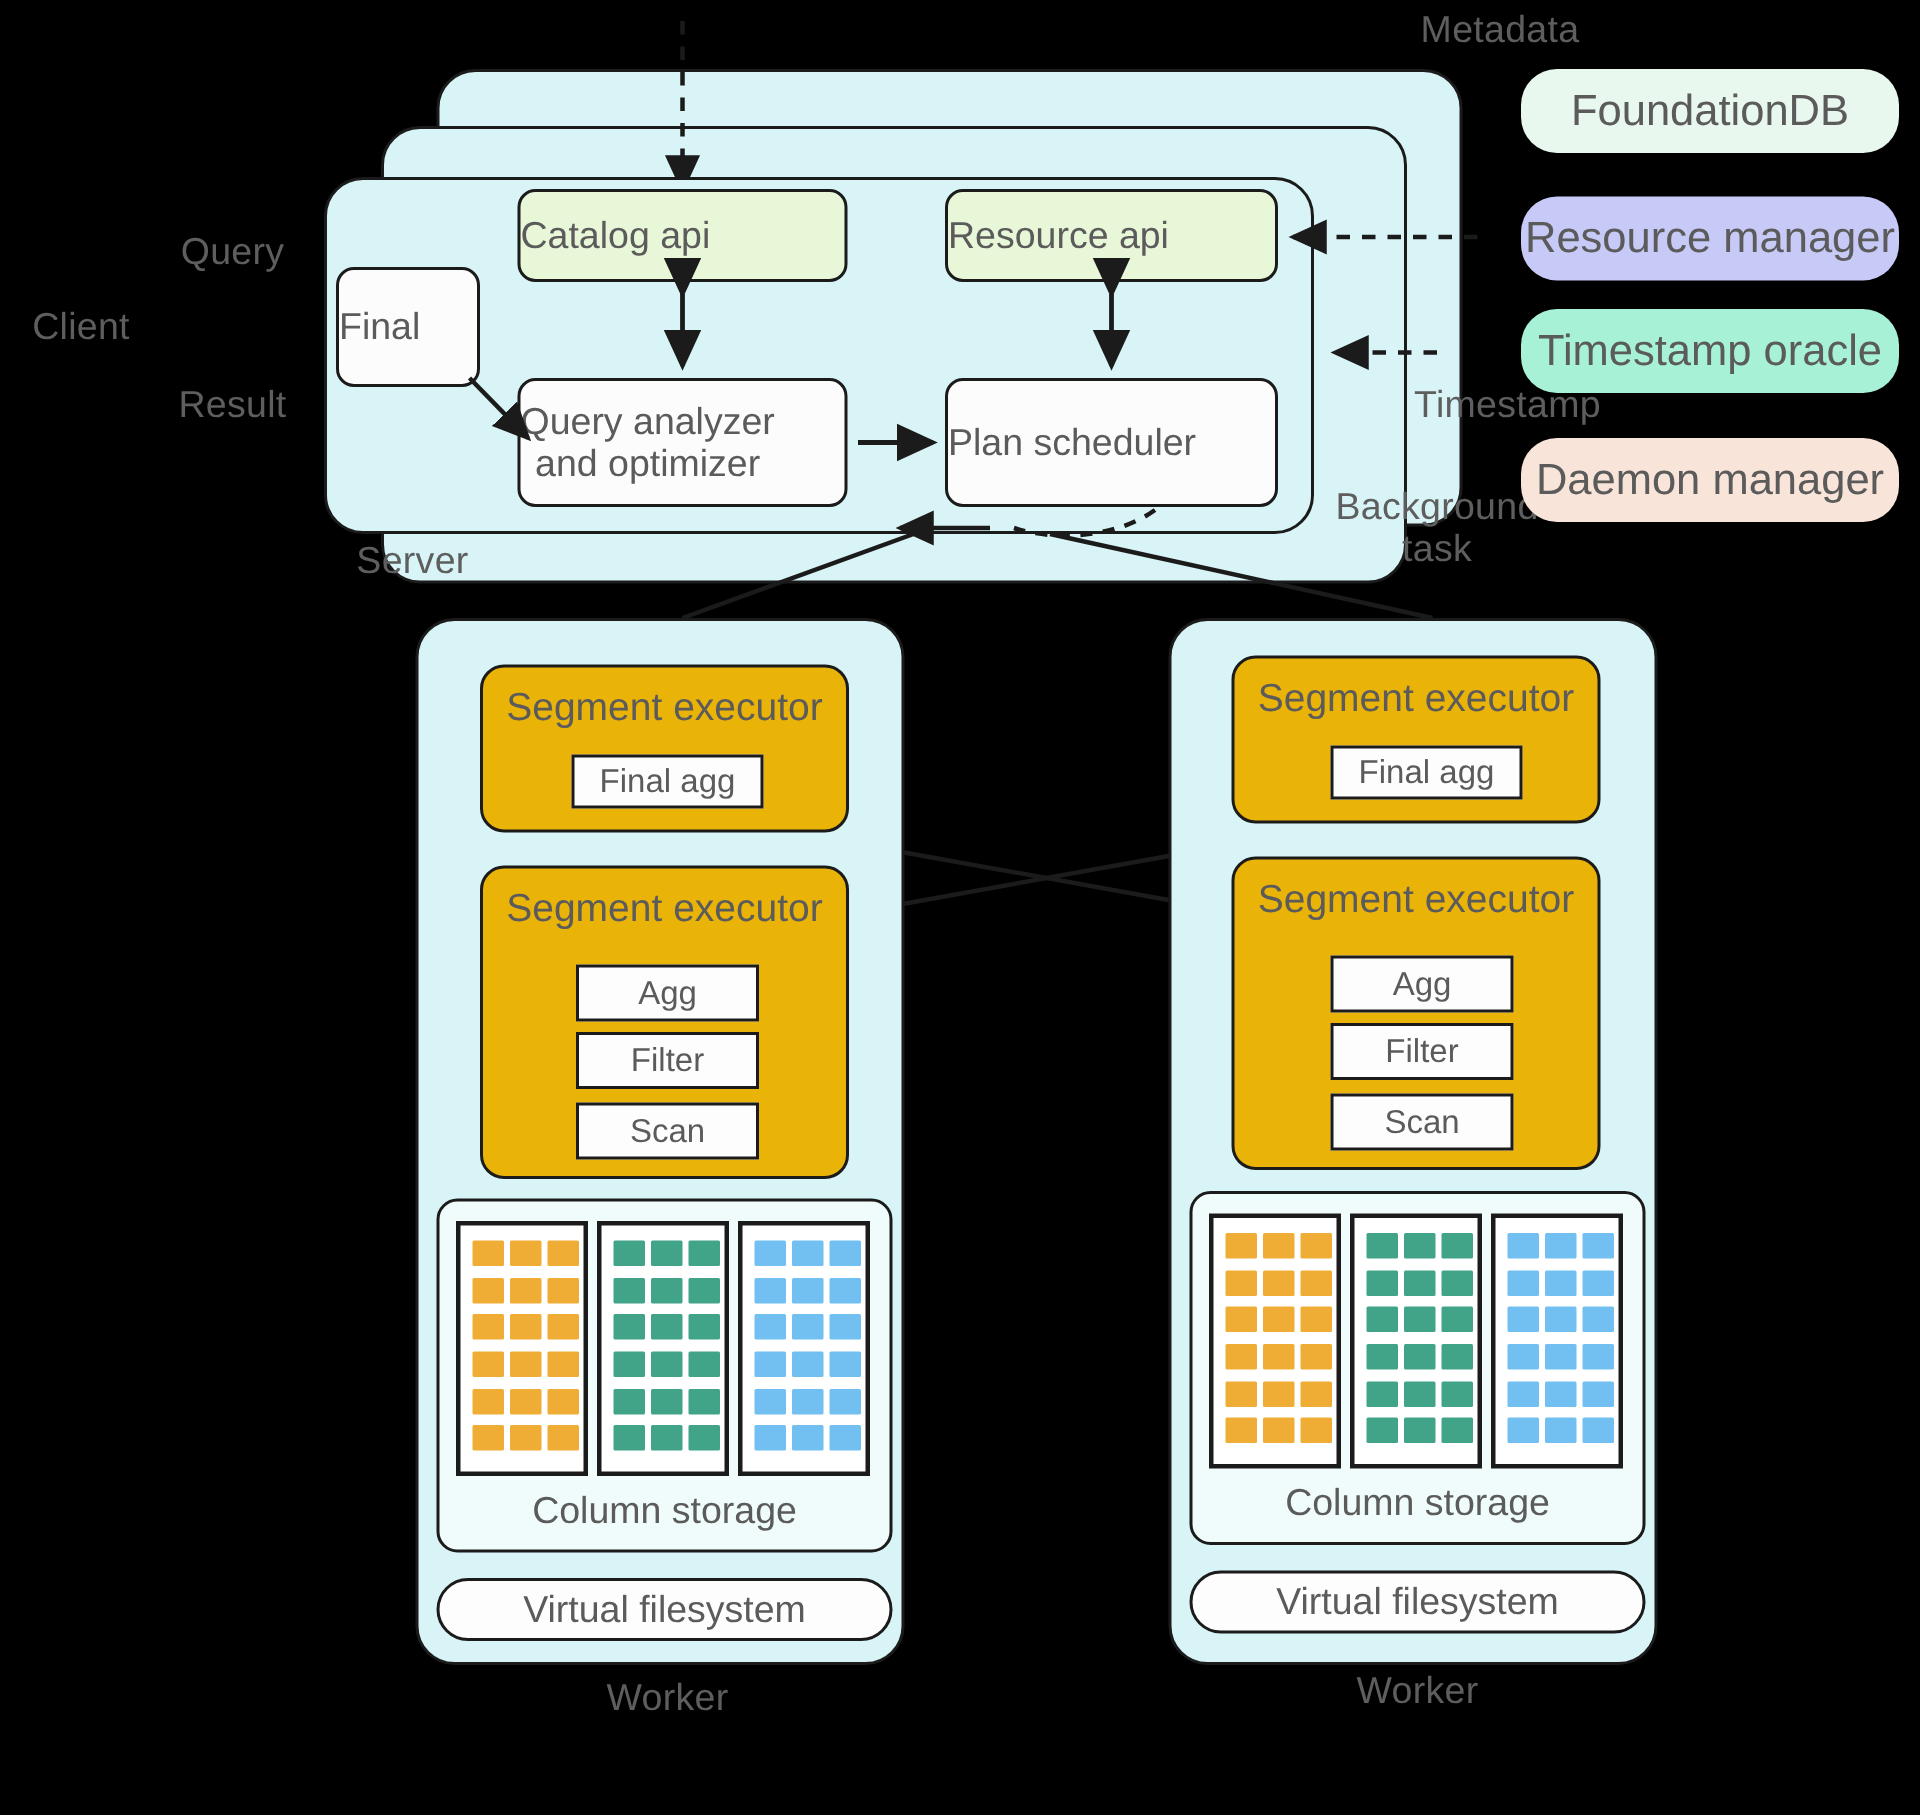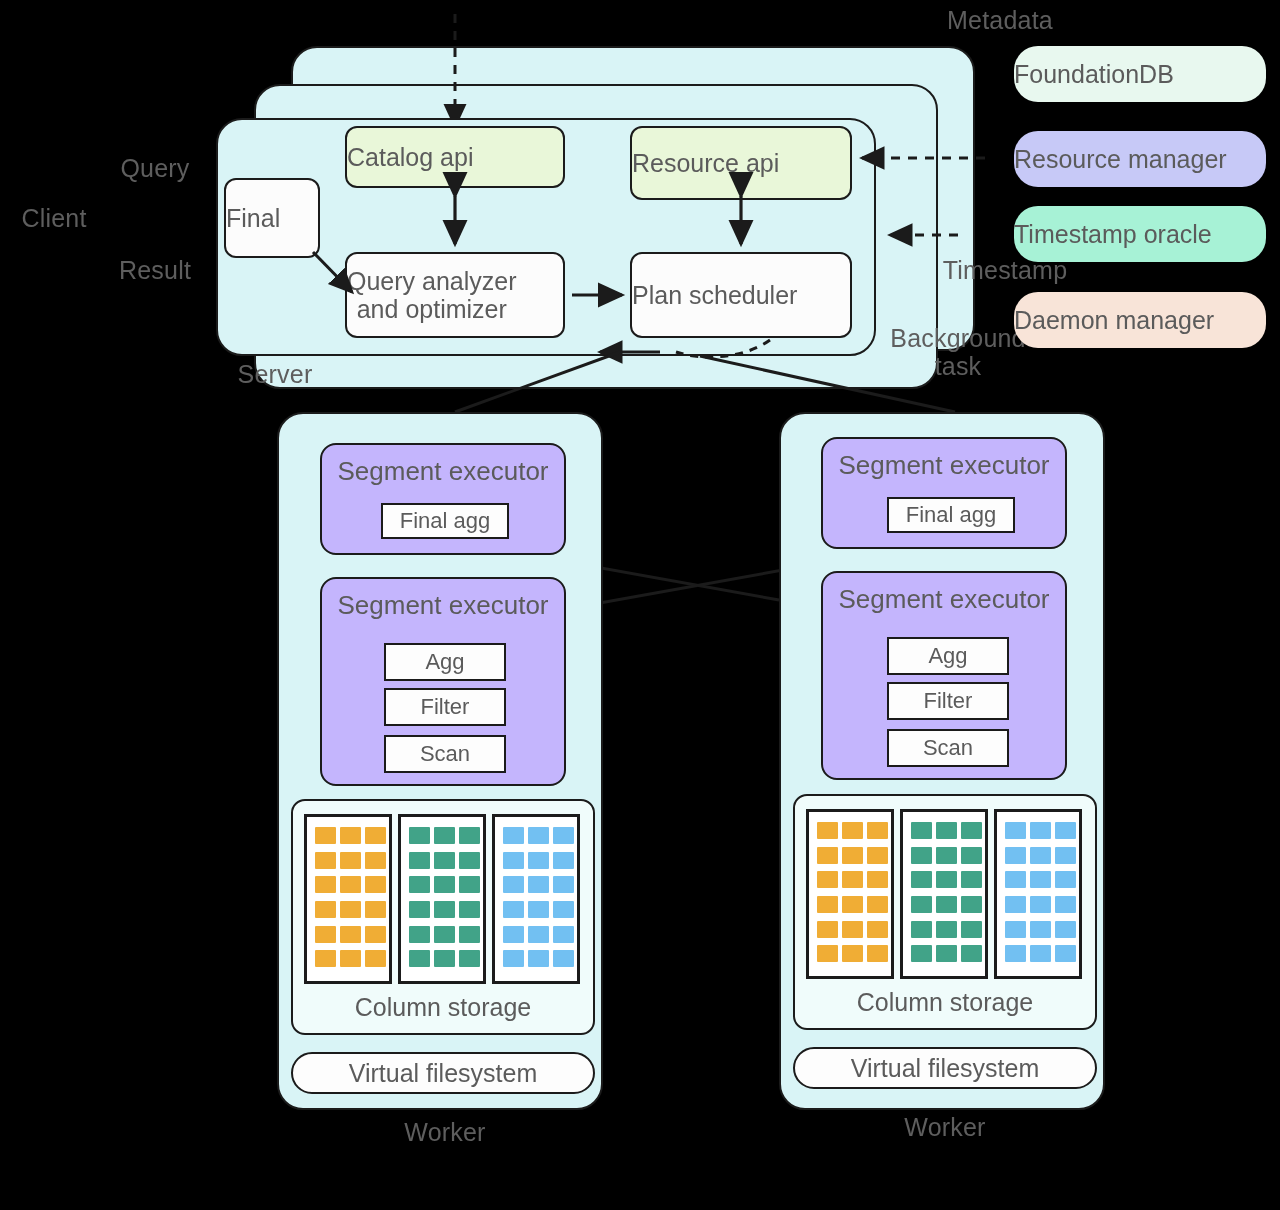--- a/index.html
+++ b/index.html
@@ -67,21 +67,21 @@
   }
   
   .green-box {
     background: #e9f7d9;
     border: 2.5px solid #1b1b1b;
     border-radius: 12px;
     font-size: 25px;
   }
   
   .seg-card {
-    background: #c4b5fd;
+    background: #eab308;
     border: 2.5px solid #1b1b1b;
     border-radius: 16px;
     position: absolute;
     box-sizing: border-box;
   }
   .seg-title {
     position: absolute;
     left: 0;
     right: 0;
     text-align: center;
@@ -144,21 +144,22 @@
     font-size: 25px;
     color: #5b5b5b;
   }
   
   .pill {
     position: absolute;
     border-radius: 24px;
     box-sizing: border-box;
     display: flex;
     align-items: center;
-    font-size: 25px;
+    justify-content: center;
+    font-size: 29px;
     color: #5b5b5b;
   }
   
   .cloudbar {
     position: absolute;
     border-radius: 26px;
     box-sizing: border-box;
     display: flex;
     align-items: center;
     justify-content: center;
@@ -192,21 +193,21 @@
   <div class="panel" style="left:216px; top:118px; width:660px; height:238px;"></div>
 
   <div class="node white-box" style="left:224px; top:178px; width:96px; height:80px;">
     <span>Final</span>
   </div>
 
   <div class="node green-box" style="left:345px; top:126px; width:220px; height:62px;">
     <span>Catalog api</span>
   </div>
 
-  <div class="node green-box" style="left:630px; top:126px; width:222px; height:74px;">
+  <div class="node green-box" style="left:630px; top:126px; width:222px; height:62px;">
     <span>Resource api</span>
   </div>
 
   <div class="node white-box" style="left:345px; top:252px; width:220px; height:86px; white-space:pre-line;">
     <span>Query analyzer
 and optimizer</span>
   </div>
 
   <div class="node white-box" style="left:630px; top:252px; width:222px; height:86px;">
     <span>Plan scheduler</span>

